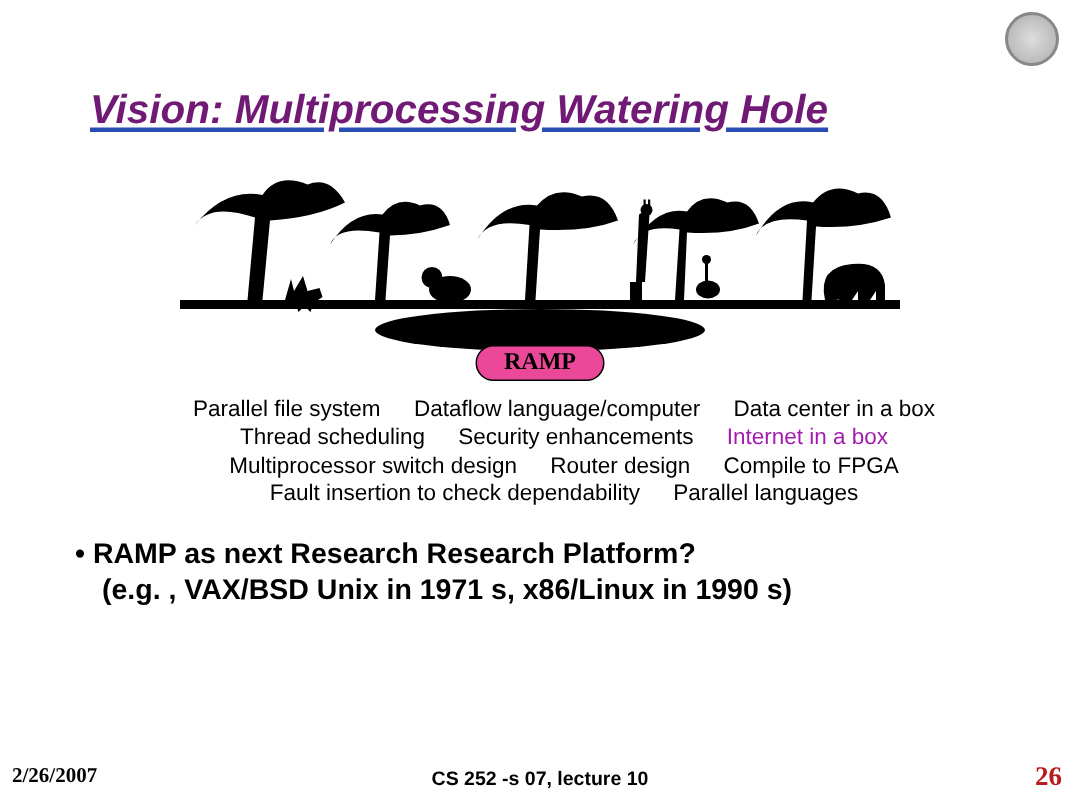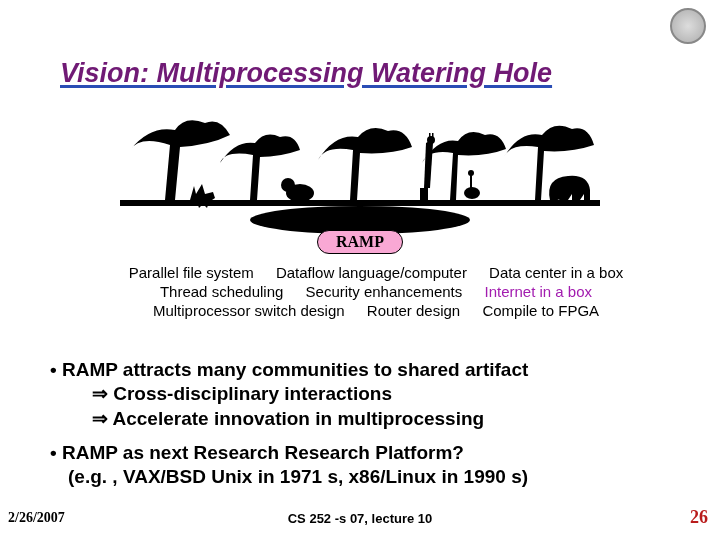--- a/index.html
+++ b/index.html
@@ -39,21 +39,21 @@
     top: 105px;
     left: 120px;
     width: 480px;
     height: 130px;
   }
   .ramp-label {
     position: absolute;
     top: 230px;
     left: 50%;
     transform: translateX(-50%);
-    background: #f9a8d4;
+    background: #ec4899;
     border: 1px solid #000;
     border-radius: 12px;
     padding: 2px 18px;
     font-family: "Times New Roman", serif;
     font-weight: bold;
     font-size: 16px;
     color: #000;
   }
   .topics {
     position: absolute;
@@ -167,28 +167,27 @@
   <div class="row">
     <span>Thread scheduling</span><span class="gap"></span>
     <span>Security enhancements</span><span class="gap"></span>
     <span class="hl">Internet in a box</span>
   </div>
   <div class="row">
     <span>Multiprocessor switch design</span><span class="gap"></span>
     <span>Router design</span><span class="gap"></span>
     <span>Compile to FPGA</span>
   </div>
+  <div class="row">
+    <span>Fault insertion to check dependability</span><span class="gap"></span>
+    <span>Parallel languages</span>
+  </div>
 </div>
 
 <div class="bullets">
-  <div class="item">
-    • <span>RAMP attracts many communities to shared artifact</span><br>
-    <span class="sub">⇒ Cross-disciplinary interactions</span><br>
-    <span class="sub">⇒ Accelerate innovation in multiprocessing</span>
-  </div>
   <div class="item">
     • <span>RAMP as next Research Research Platform?</span><br>
     <span style="padding-left:18px">(e.g. , VAX/BSD Unix in 1971 s, x86/Linux in 1990 s)</span>
   </div>
 </div>
 
 <div class="footer-date">2/26/2007</div>
 <div class="footer-center">CS 252 -s 07, lecture 10</div>
 <div class="footer-page">26</div>
 

